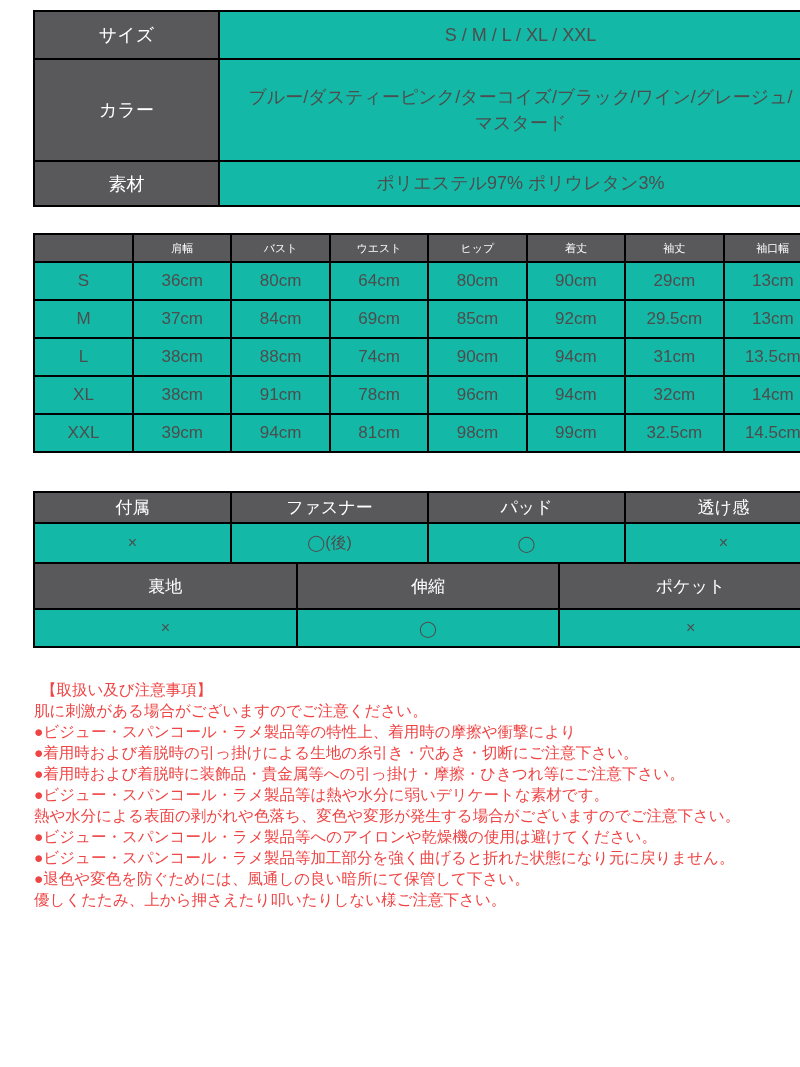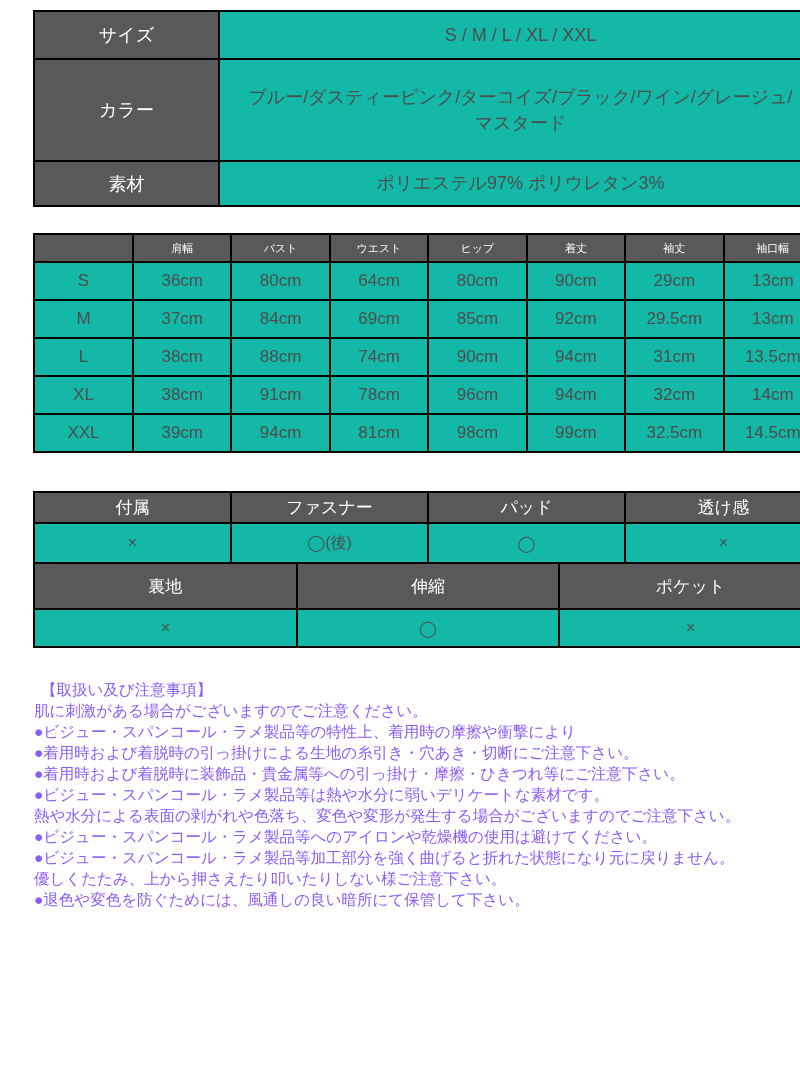--- a/index.html
+++ b/index.html
@@ -52,21 +52,21 @@
   .feature-table td { height: 40px; font-size: 16px; }
   .feature-table.second { margin-top: -2px; }
   .feature-table.second th { height: 46px; }
   .feature-table.second td { height: 38px; }
 
   
   .notes {
     margin: 31px 10px 0 29px;
     font-size: 15.5px;
     line-height: 21px;
-    color: #8b5cf6;
+    color: #ef4444;
   }
   .notes .note-title { padding-left: 7px; }
 </style>
 </head>
 <body>
 
 <div class="page">
 
   <table class="spec-table">
     <tbody>
@@ -186,17 +186,17 @@
   <div class="notes">
     <div class="note-title">【取扱い及び注意事項】</div>
     <div class="note-line">肌に刺激がある場合がございますのでご注意ください。</div>
     <div class="note-line">●ビジュー・スパンコール・ラメ製品等の特性上、着用時の摩擦や衝撃により</div>
     <div class="note-line">●着用時および着脱時の引っ掛けによる生地の糸引き・穴あき・切断にご注意下さい。</div>
     <div class="note-line">●着用時および着脱時に装飾品・貴金属等への引っ掛け・摩擦・ひきつれ等にご注意下さい。</div>
     <div class="note-line">●ビジュー・スパンコール・ラメ製品等は熱や水分に弱いデリケートな素材です。</div>
     <div class="note-line">熱や水分による表面の剥がれや色落ち、変色や変形が発生する場合がございますのでご注意下さい。</div>
     <div class="note-line">●ビジュー・スパンコール・ラメ製品等へのアイロンや乾燥機の使用は避けてください。</div>
     <div class="note-line">●ビジュー・スパンコール・ラメ製品等加工部分を強く曲げると折れた状態になり元に戻りません。</div>
+    <div class="note-line">●退色や変色を防ぐためには、風通しの良い暗所にて保管して下さい。</div>
     <div class="note-line">優しくたたみ、上から押さえたり叩いたりしない様ご注意下さい。</div>
-    <div class="note-line">●退色や変色を防ぐためには、風通しの良い暗所にて保管して下さい。</div>
   </div>
 
 </div>
 
 </body></html>

